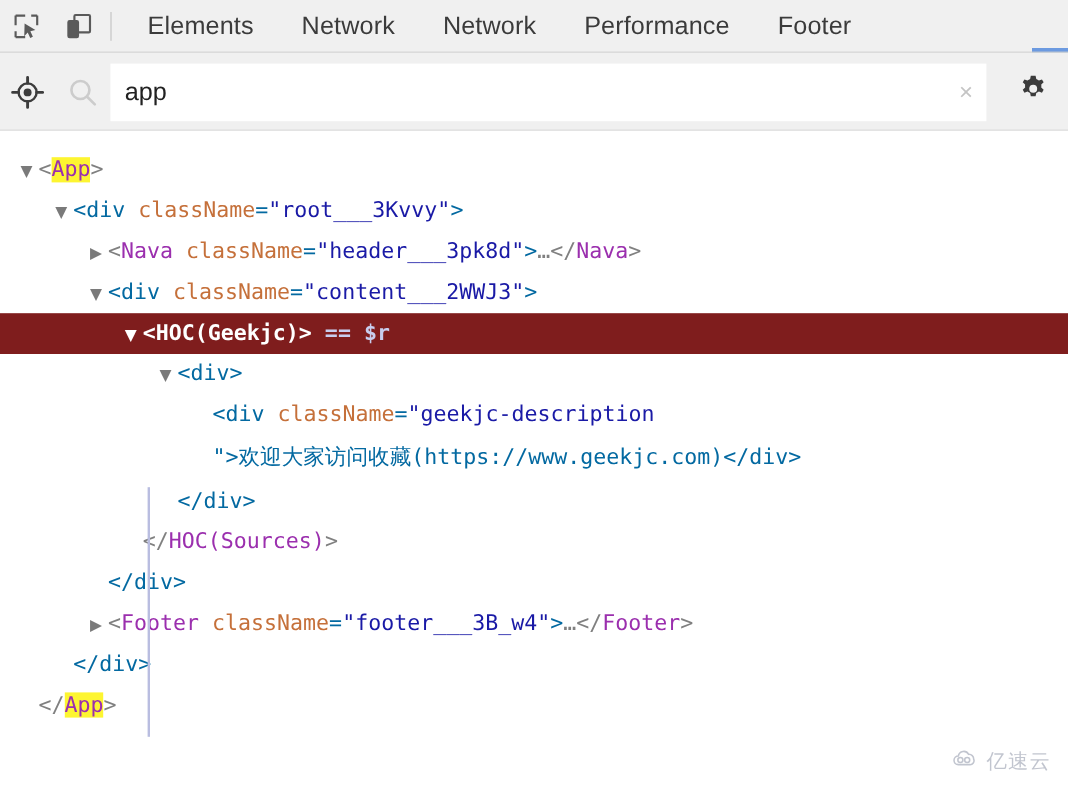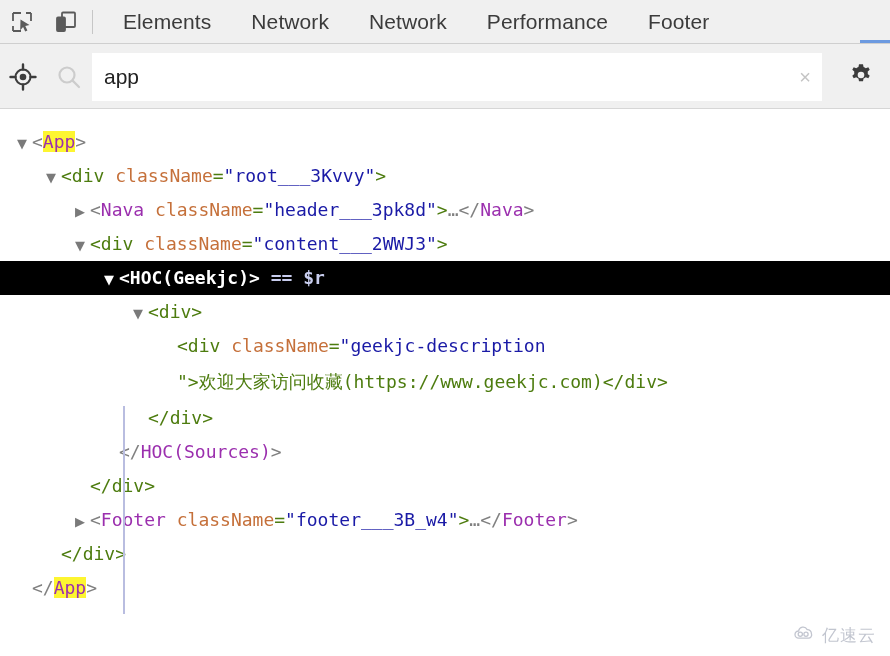--- a/index.html
+++ b/index.html
@@ -153,31 +153,31 @@
     text-align: center;
     color: #7a7a7a;
     font-size: 13px;
     font-family: "DejaVu Sans", sans-serif;
     vertical-align: baseline;
   }
   .arrow.blank { color: transparent; }
   .arrow.white { color: #ffffff; }
 
   
-  .tag      { color: #4d7c0f; }      
+  .tag      { color: #0369a1; }      
   .comp     { color: #9b2fae; }      
   .attr     { color: #c5703a; }      
   .val      { color: #1a1aa6; }      
   .punct    { color: #808080; }
   .ellipsis { color: #808080; }
   .hl       { background: #fdf531; }  
 
   
   .row.selected {
-    background: #000000;
+    background: #7f1d1d;
   }
   .row.selected .row-inner { color: #ffffff; }
   .row.selected .sel-name {
     color: #ffffff;
     font-weight: bold;
   }
   .row.selected .sel-ref {
     color: #c8cdee;
     font-weight: bold;
   }

